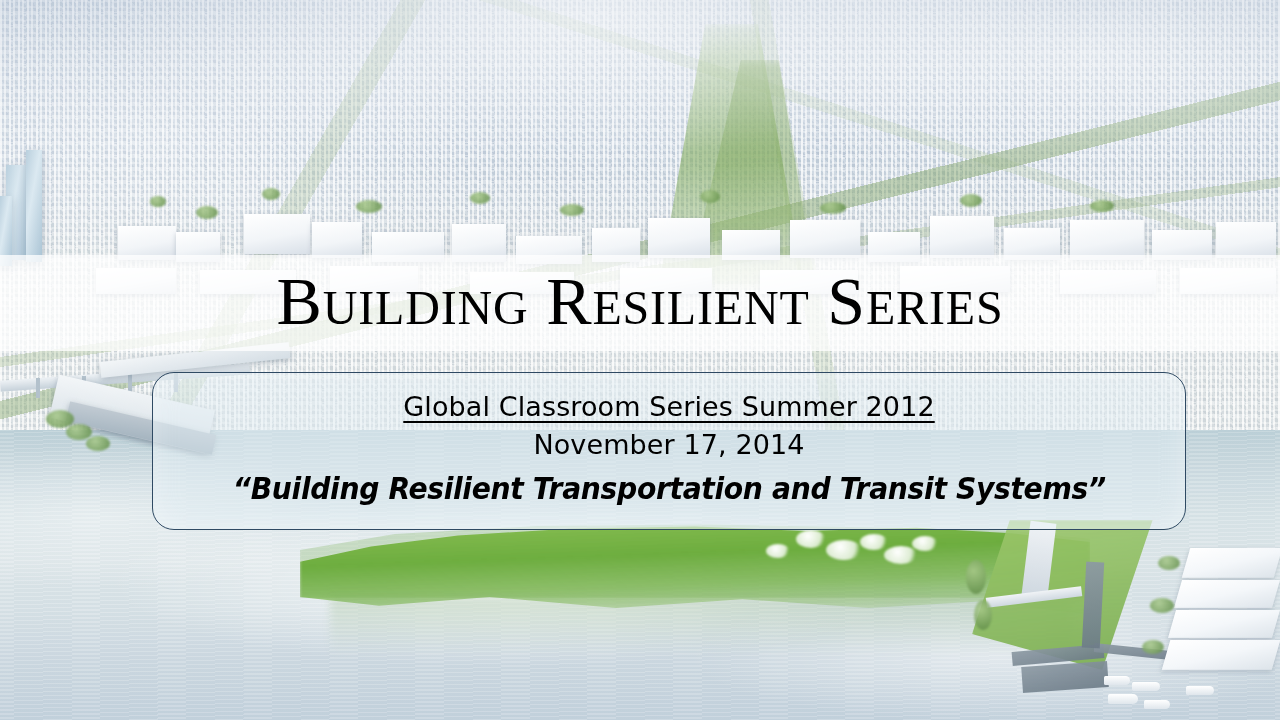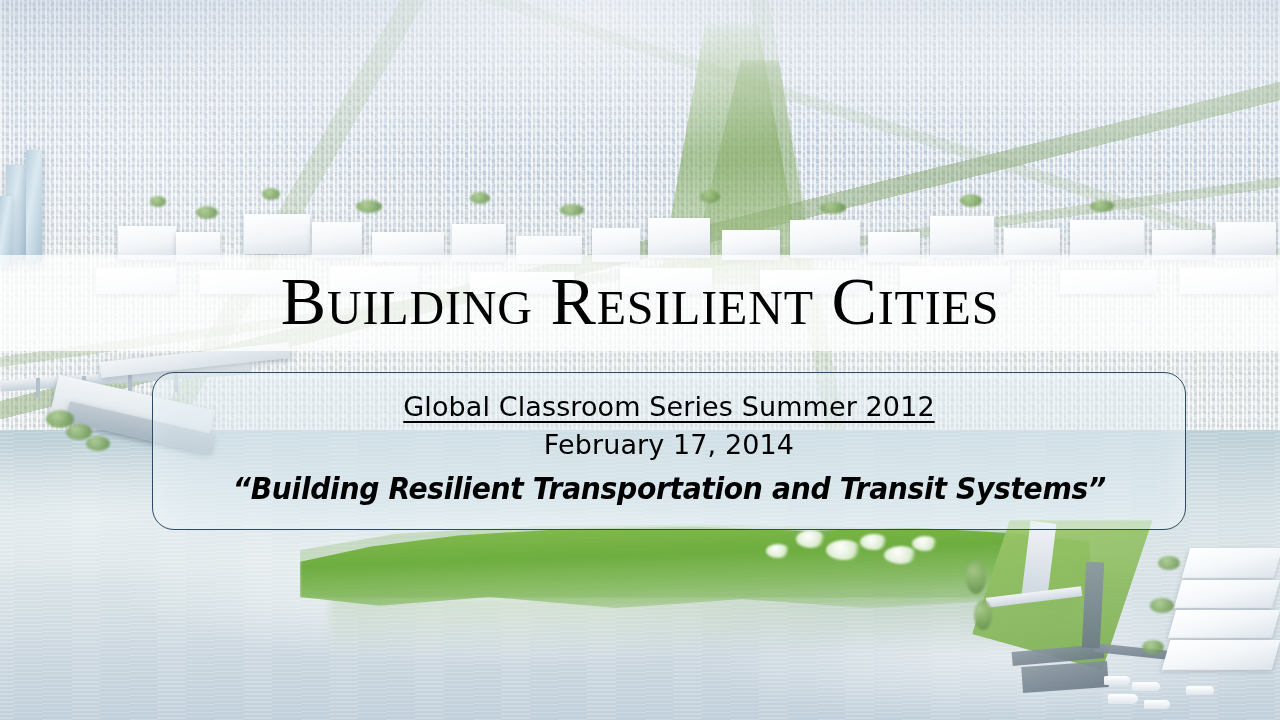--- a/index.html
+++ b/index.html
@@ -404,22 +404,22 @@
     <div class="tree" style="left:1158px; top:556px; width:22px; height:14px;"></div>
     <div class="tree" style="left:1150px; top:598px; width:24px; height:15px;"></div>
     <div class="tree" style="left:1142px; top:640px; width:22px; height:14px;"></div>
     <div class="tree" style="left:966px;  top:560px; width:20px; height:34px;"></div>
     <div class="tree" style="left:974px;  top:600px; width:18px; height:30px;"></div>
 
     <div class="photo-soften"></div>
   </div>
 
   <div class="title-band">
-    <h1 class="title-text">Building Resilient Cities</h1>
+    <h1 class="title-text">Building Resilient Series</h1>
   </div>
 
   <div class="subtitle-box">
     <div class="sub-line sub-series">Global Classroom Series Summer 2012</div>
-    <div class="sub-line sub-date">February 17, 2014</div>
+    <div class="sub-line sub-date">November 17, 2014</div>
     <div class="sub-line sub-topic">“Building Resilient Transportation and Transit Systems”</div>
   </div>
 
 </div>
 
 </body></html>

